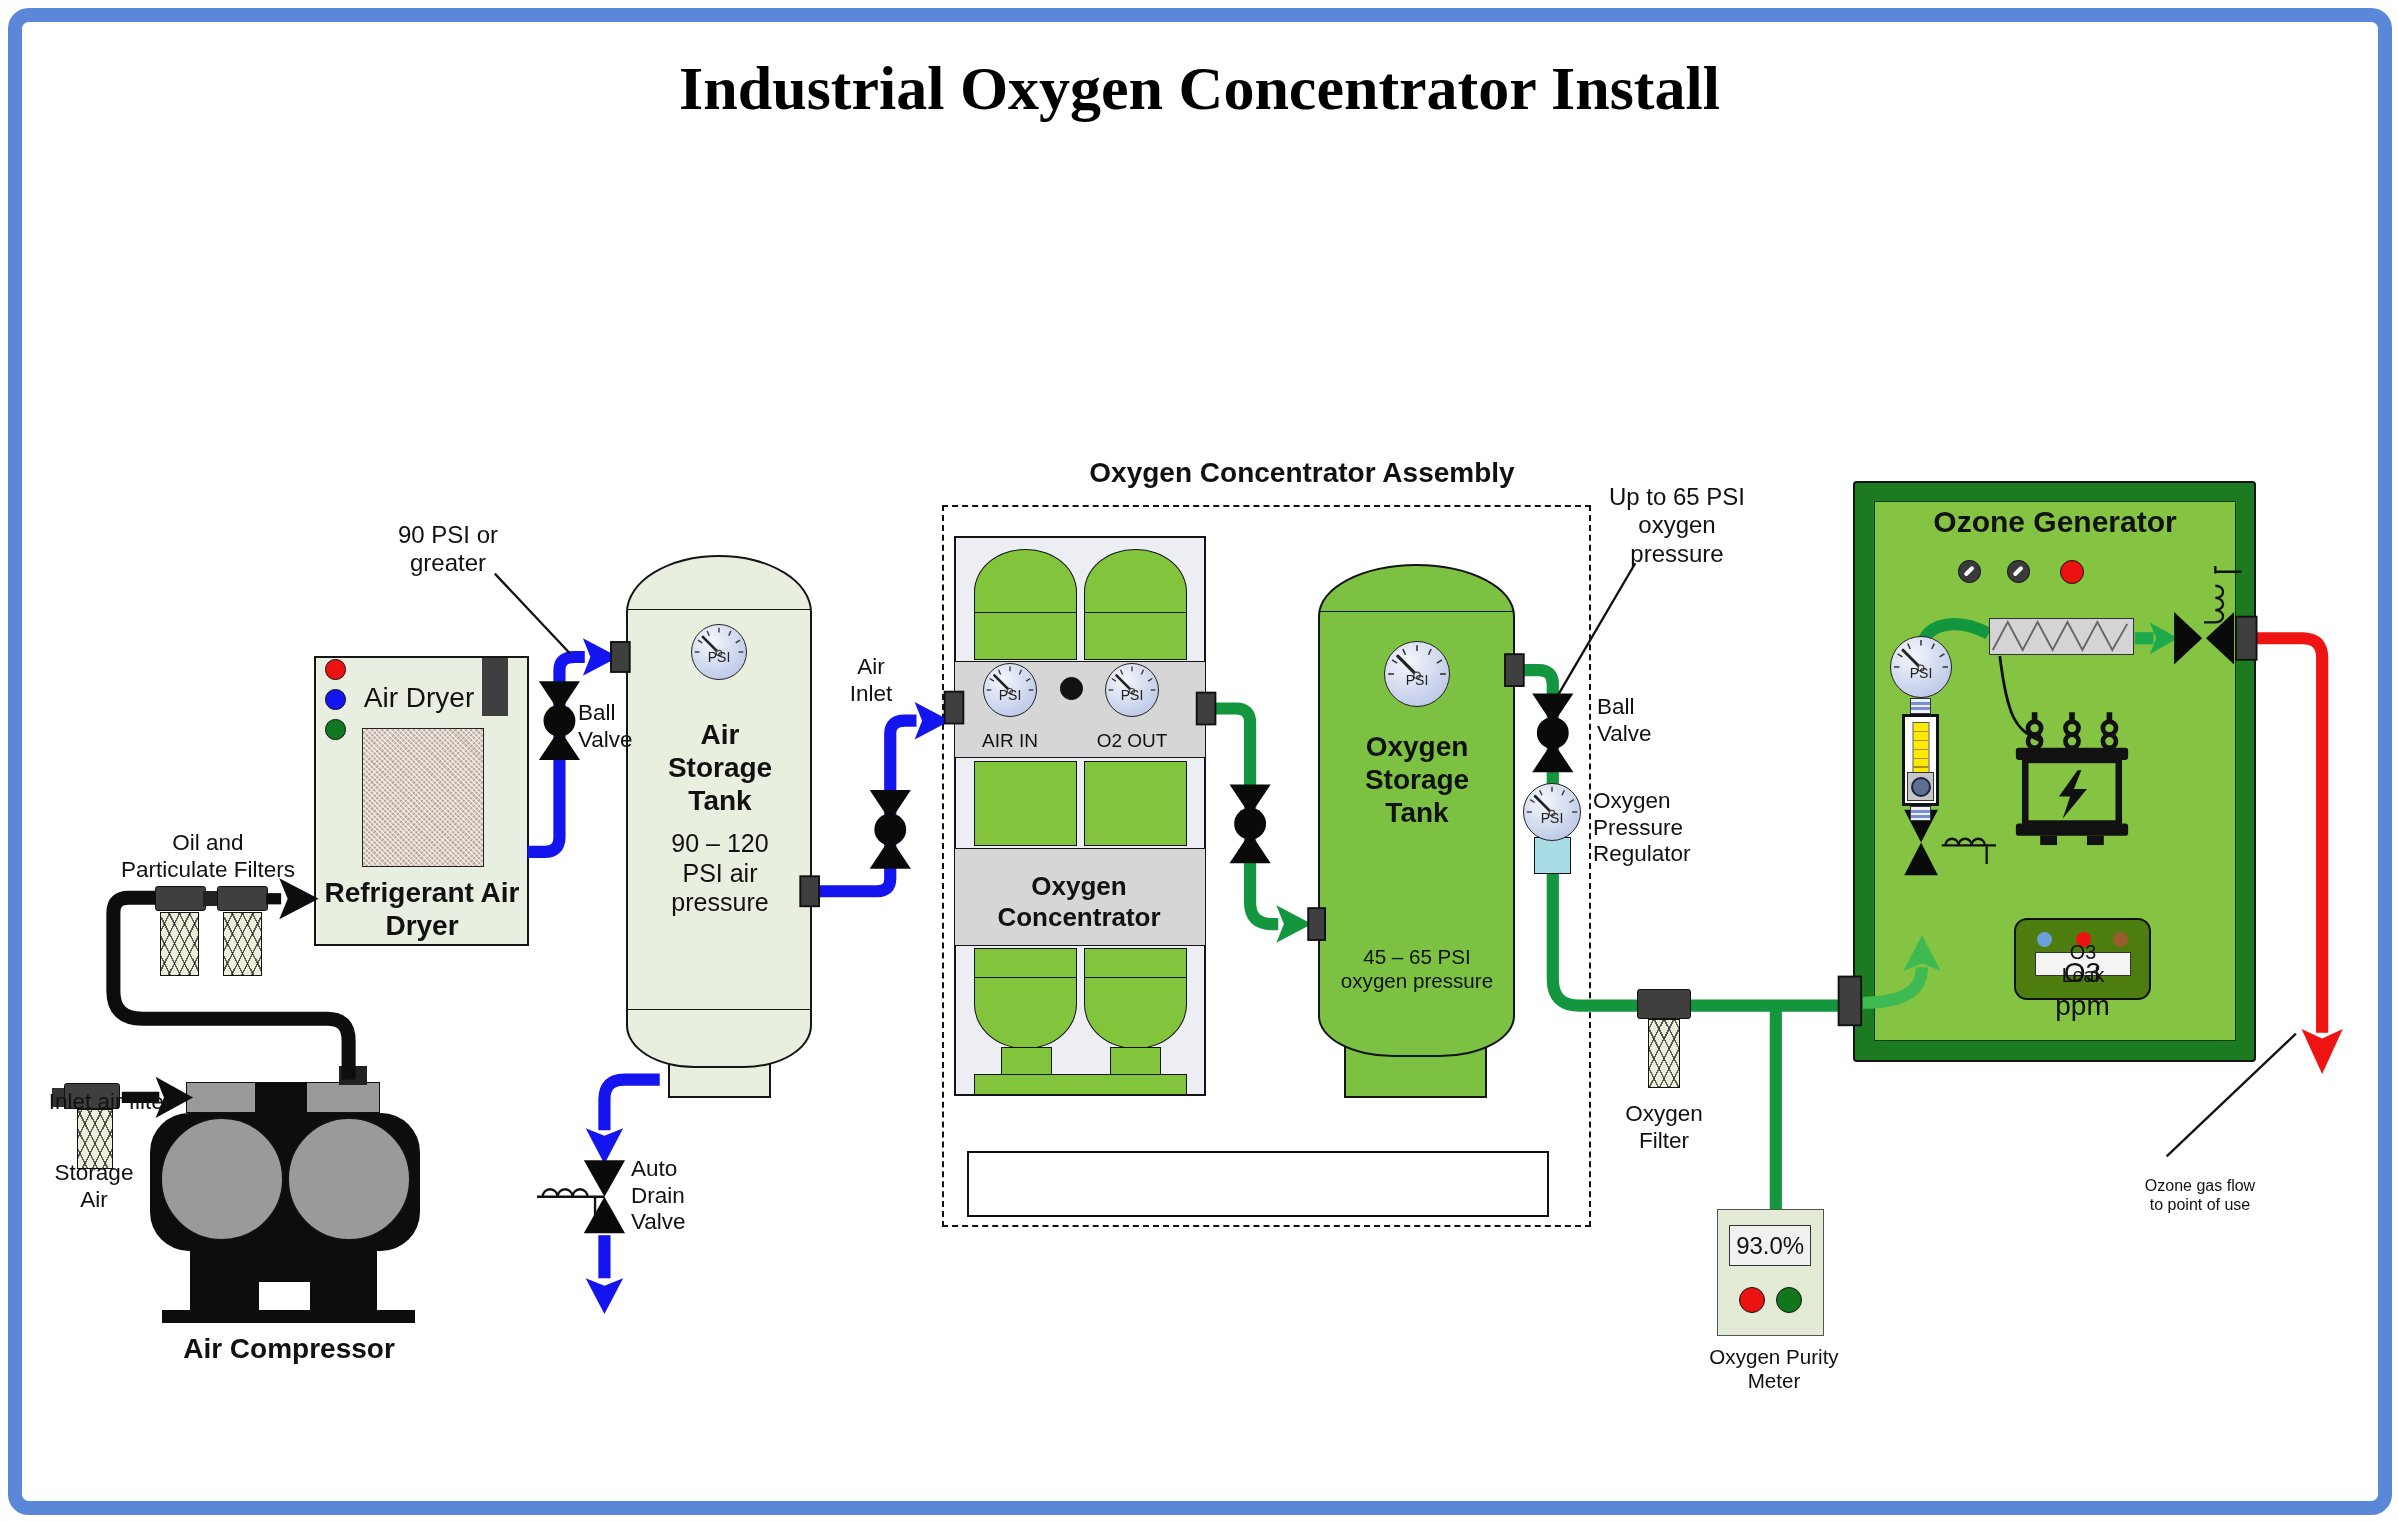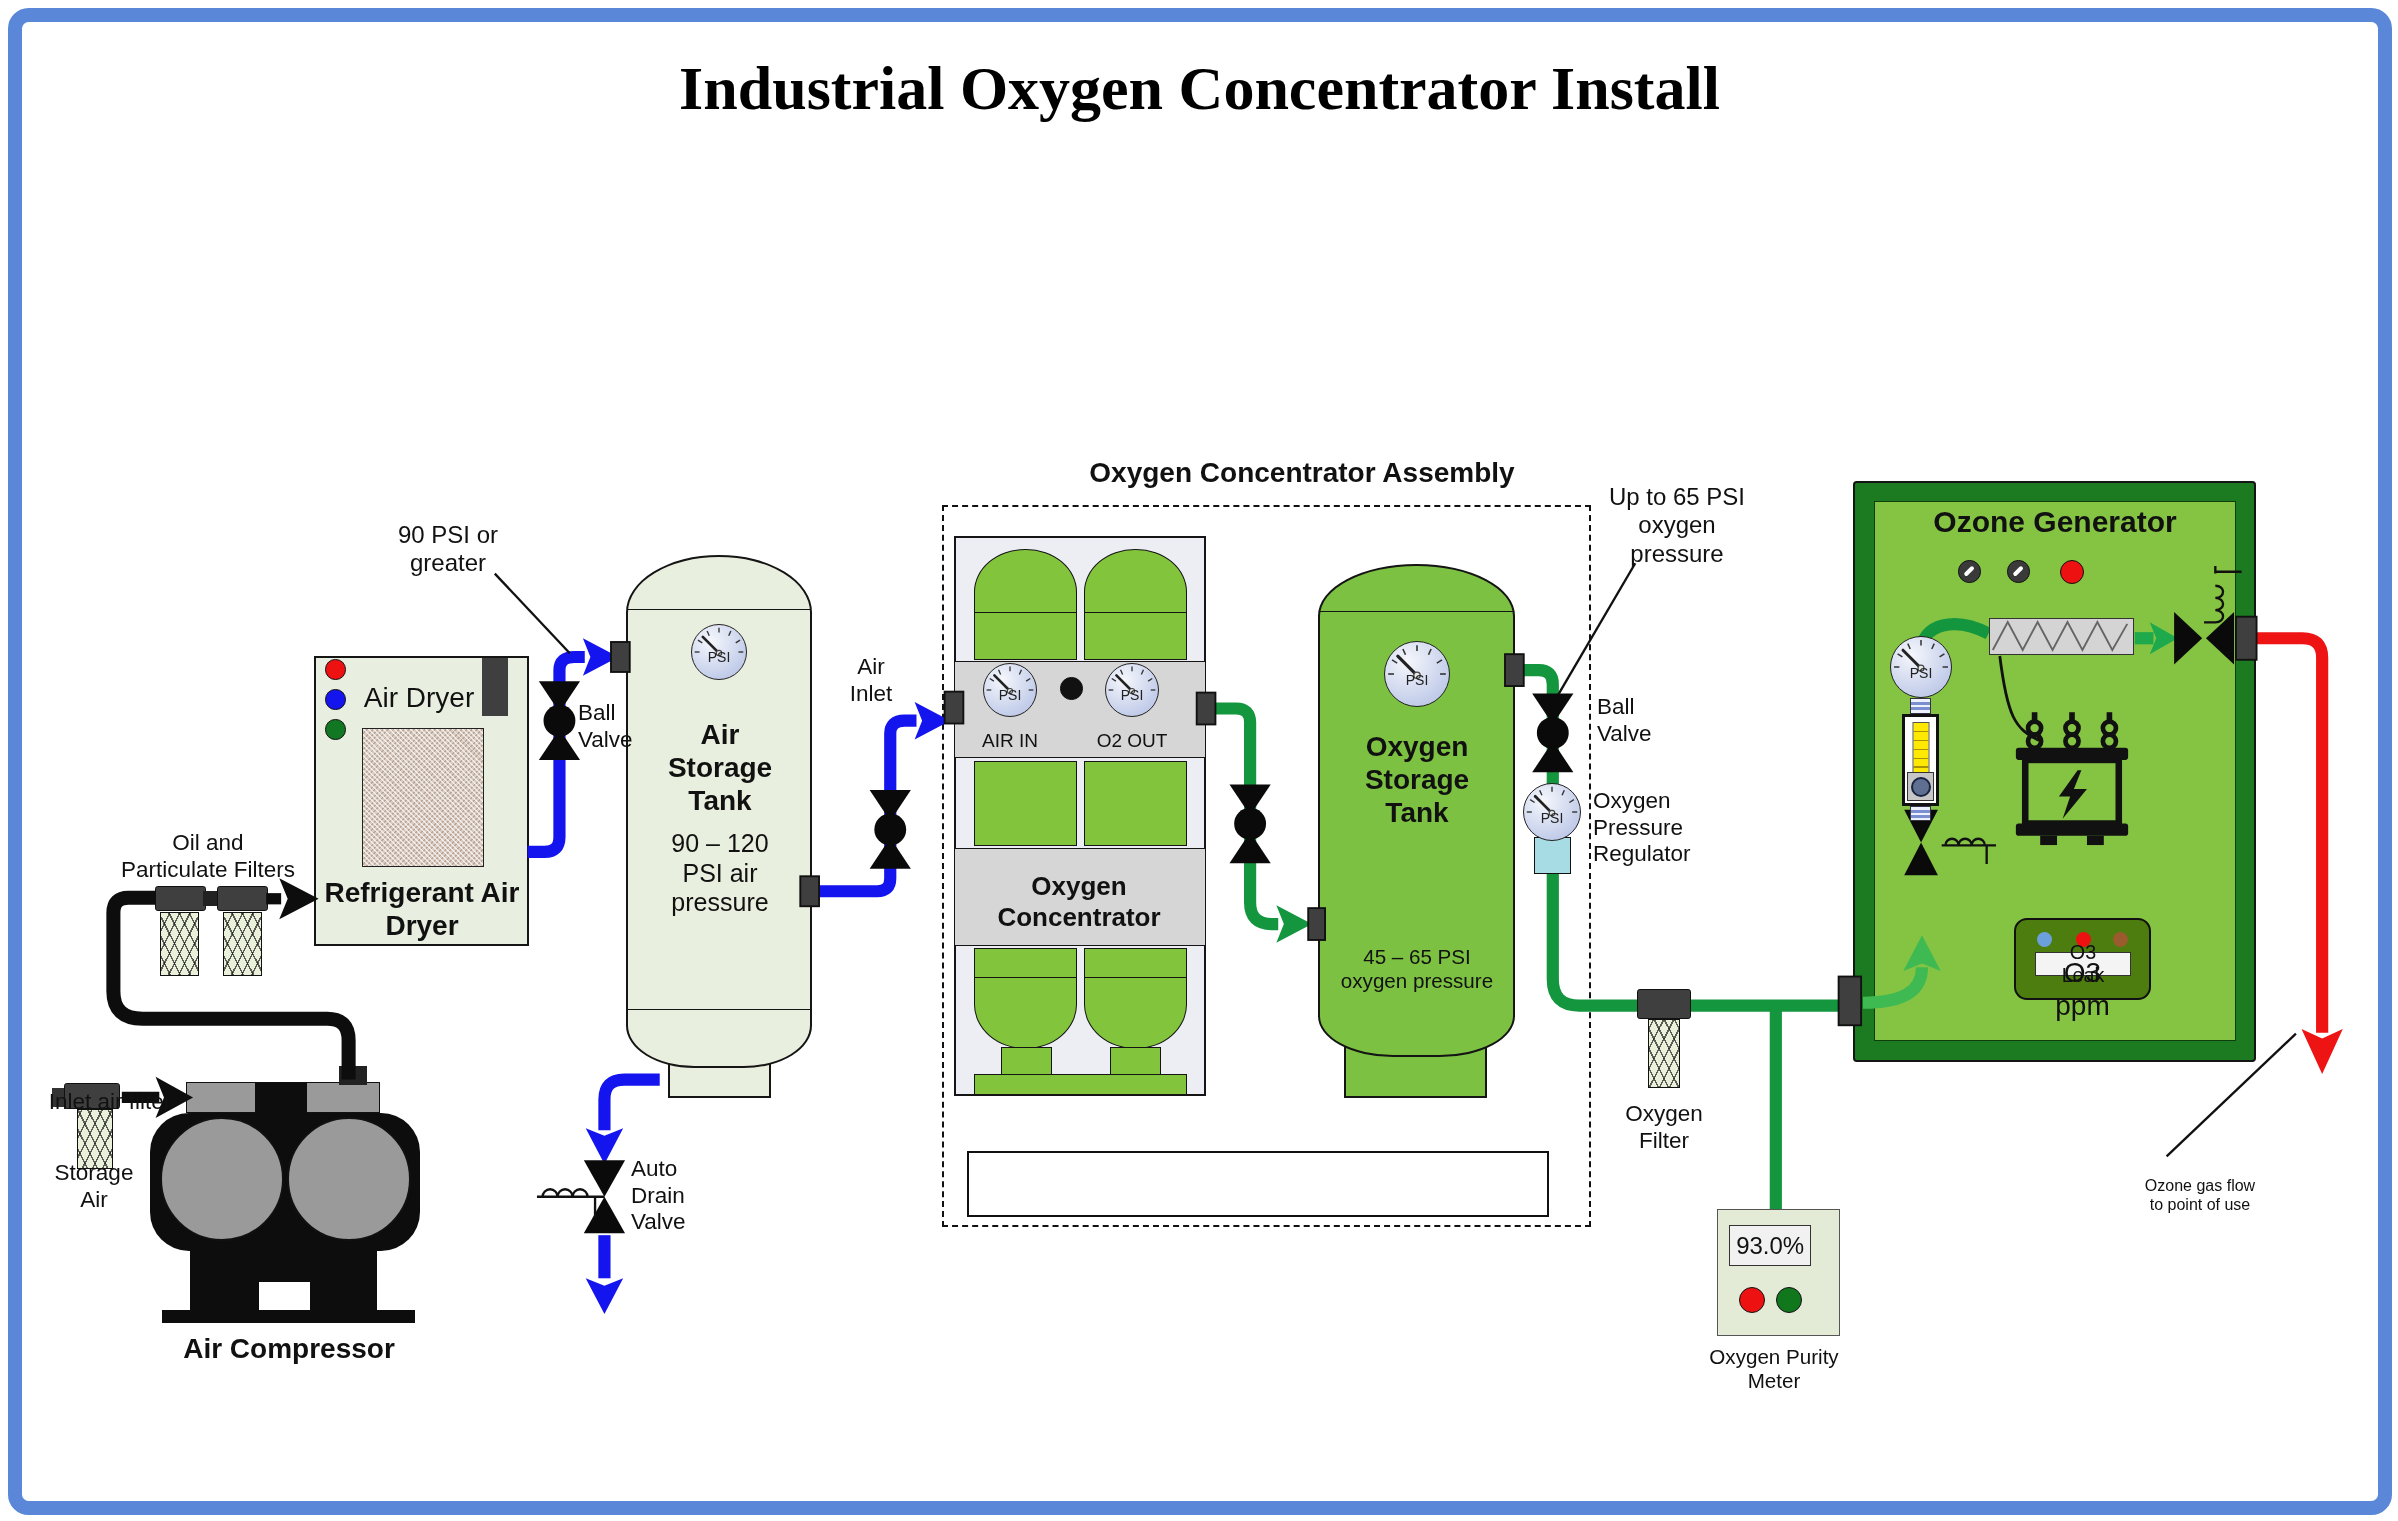--- a/index.html
+++ b/index.html
@@ -308,21 +308,21 @@
         </g>
       <line x1="50" y1="52" x2="20" y2="22" stroke="#222" stroke-width="5" stroke-linecap="round"></line>
       <circle cx="50" cy="52" r="5" fill="#E8E8E8" stroke="#444" stroke-width="2"></circle>
       </svg>
     <span class="psi">PSI</span>
   </div>
 
   <div class="cap" style="left:1637px;top:989px;width:54px;height:30px;"></div>
   <div class="hatch" style="left:1648px;top:1019px;width:32px;height:69px;"></div>
 
-  <div class="abs" style="left:1717px;top:1209px;width:123px;height:127px;background:#E3EAD6;border:1.9px solid #555;box-sizing:border-box;">
+  <div class="abs" style="left:1717px;top:1209px;width:107px;height:127px;background:#E3EAD6;border:1.9px solid #555;box-sizing:border-box;">
     <div class="window" style="left:11.2px;top:15px;width:82px;height:41px;">
       <span class="lbl" style="left:50%;top:50%;font-size:24px;">93.0%</span>
     </div>
     <div class="dot" style="left:20.6px;top:77px;width:26px;height:26px;background:#EE1111;"></div>
     <div class="dot" style="left:58px;top:77px;width:26px;height:26px;background:#11771D;"></div>
   </div>
 
   <div class="knob" style="left:1958px;top:560px;width:22.5px;height:22.5px;"></div>
   <div class="knob" style="left:2007px;top:560px;width:22.5px;height:22.5px;"></div>
   <div class="dot" style="left:2060px;top:560px;width:24px;height:24px;background:#EE1111;"></div>

